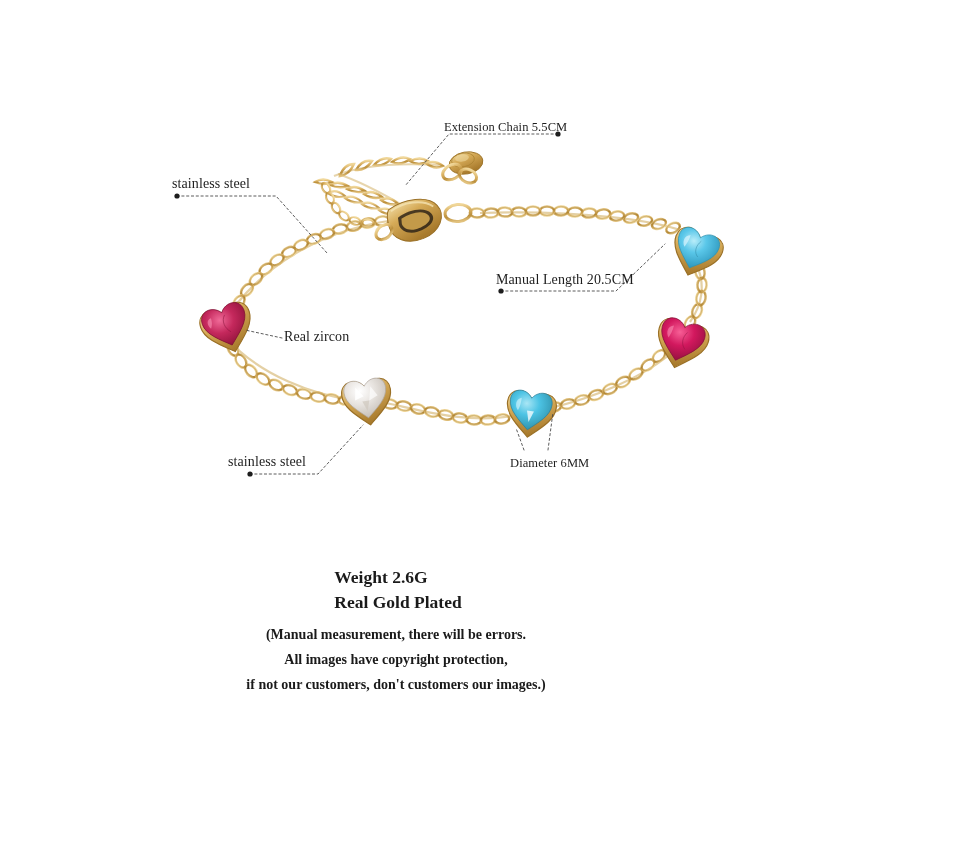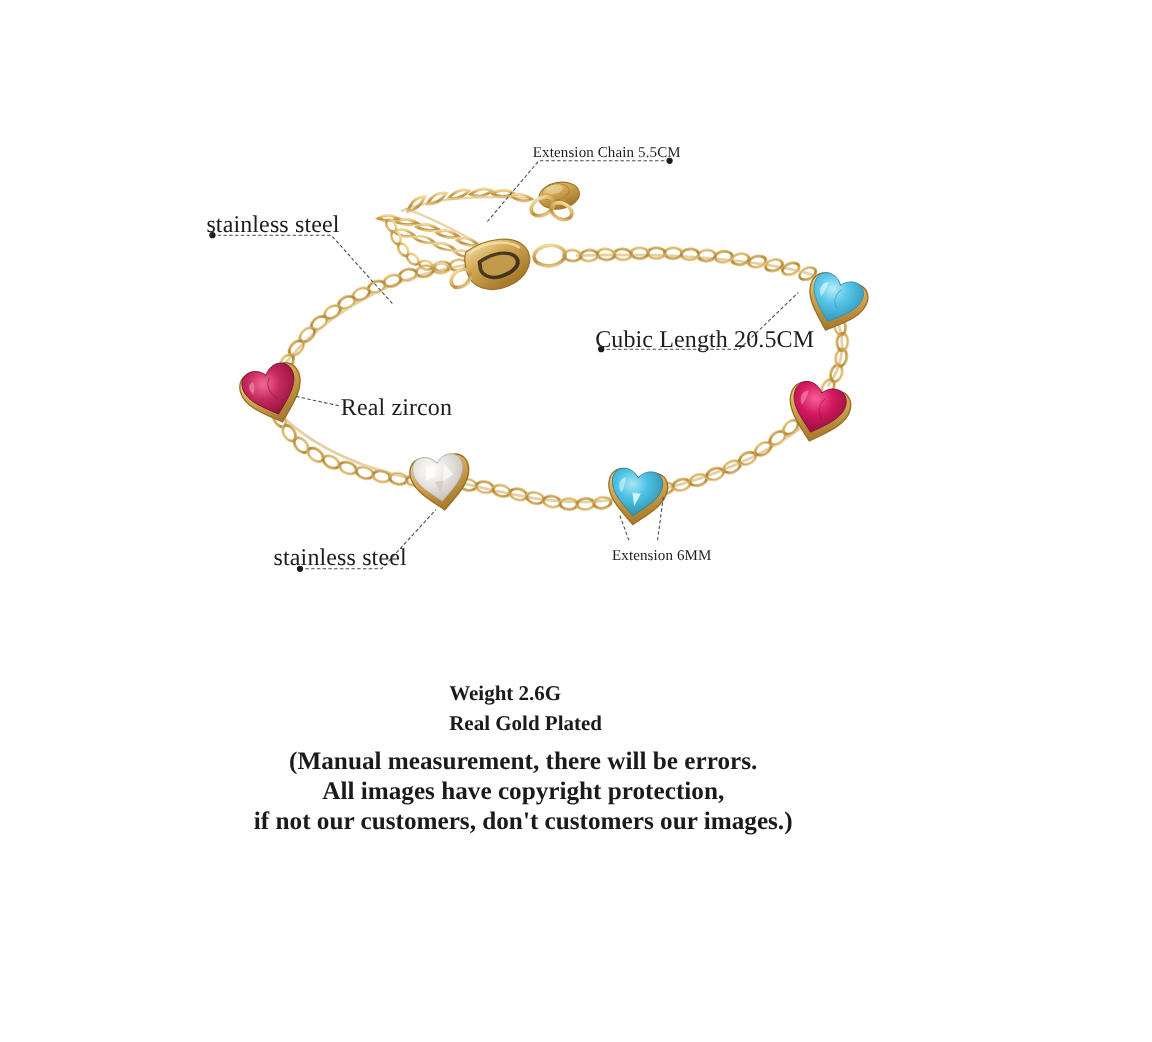--- a/index.html
+++ b/index.html
@@ -36,50 +36,49 @@
 
   .callout-label {
     position: absolute;
     white-space: nowrap;
     font-family: "Liberation Serif", "DejaVu Serif", serif;
     color: #1d1d1d;
     letter-spacing: 0.1px;
   }
 
   .callout-label.sz-sm { font-size: 12.5px; }
-  .callout-label.sz-md { font-size: 20px; }
+  .callout-label.sz-md { font-size: 14px; }
 
   #spec-block {
     position: absolute;
     left: 0;
     top: 565px;
     width: 792px;
     text-align: center;
-    margin-left: 40px;
   }
 
   .spec-primary-group {
     display: inline-block;
     text-align: left;
     margin-left: 4px;
   }
 
   .spec-primary {
     font-family: "Liberation Serif", "DejaVu Serif", serif;
     font-weight: bold;
     font-size: 17.5px;
     line-height: 24.5px;
     color: #1a1a1a;
     white-space: nowrap;
   }
 
   .spec-note {
     font-family: "Liberation Serif", "DejaVu Serif", serif;
     font-weight: bold;
-    font-size: 21px;
+    font-size: 14px;
     line-height: 25px;
     color: #1a1a1a;
     white-space: nowrap;
   }
 
   .spec-note-list {
     margin-top: 8px;
   }
 </style>
 </head>
@@ -371,27 +370,27 @@
       <circle cx="177" cy="196" r="2.6"></circle>
       <circle cx="501" cy="291" r="2.6"></circle>
       <circle cx="250" cy="474" r="2.6"></circle>
     </g>
   </svg>
 
   <div class="callout-label sz-sm" style="left:444px; top:120px;">Extension Chain 5.5CM</div>
 
   <div class="callout-label sz-md" style="left:172px; top:176px;">stainless steel</div>
 
-  <div class="callout-label sz-md" style="left:496px; top:272px;">Cubic Length 20.5CM</div>
+  <div class="callout-label sz-md" style="left:496px; top:272px;">Manual Length 20.5CM</div>
 
   <div class="callout-label sz-md" style="left:284px; top:329px;">Real zircon</div>
 
   <div class="callout-label sz-md" style="left:228px; top:454px;">stainless steel</div>
 
-  <div class="callout-label sz-sm" style="left:510px; top:456px;">Extension 6MM</div>
+  <div class="callout-label sz-sm" style="left:510px; top:456px;">Diameter 6MM</div>
 </div>
 
 <div id="spec-block">
   <div class="spec-primary-group">
     <div class="spec-primary">Weight 2.6G</div>
     <div class="spec-primary">Real Gold Plated</div>
   </div>
   <div class="spec-note-list">
     <div class="spec-note">(Manual measurement, there will be errors.</div>
     <div class="spec-note"> All images have copyright protection,</div>

